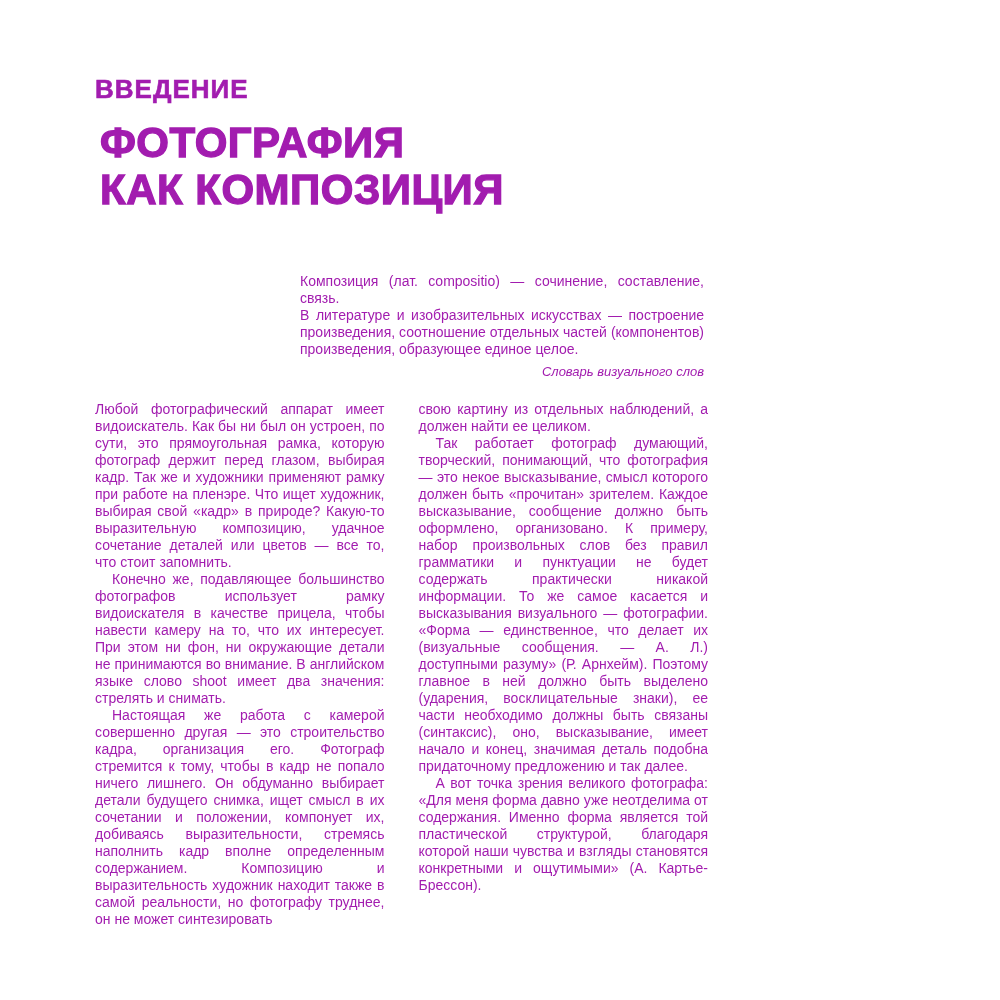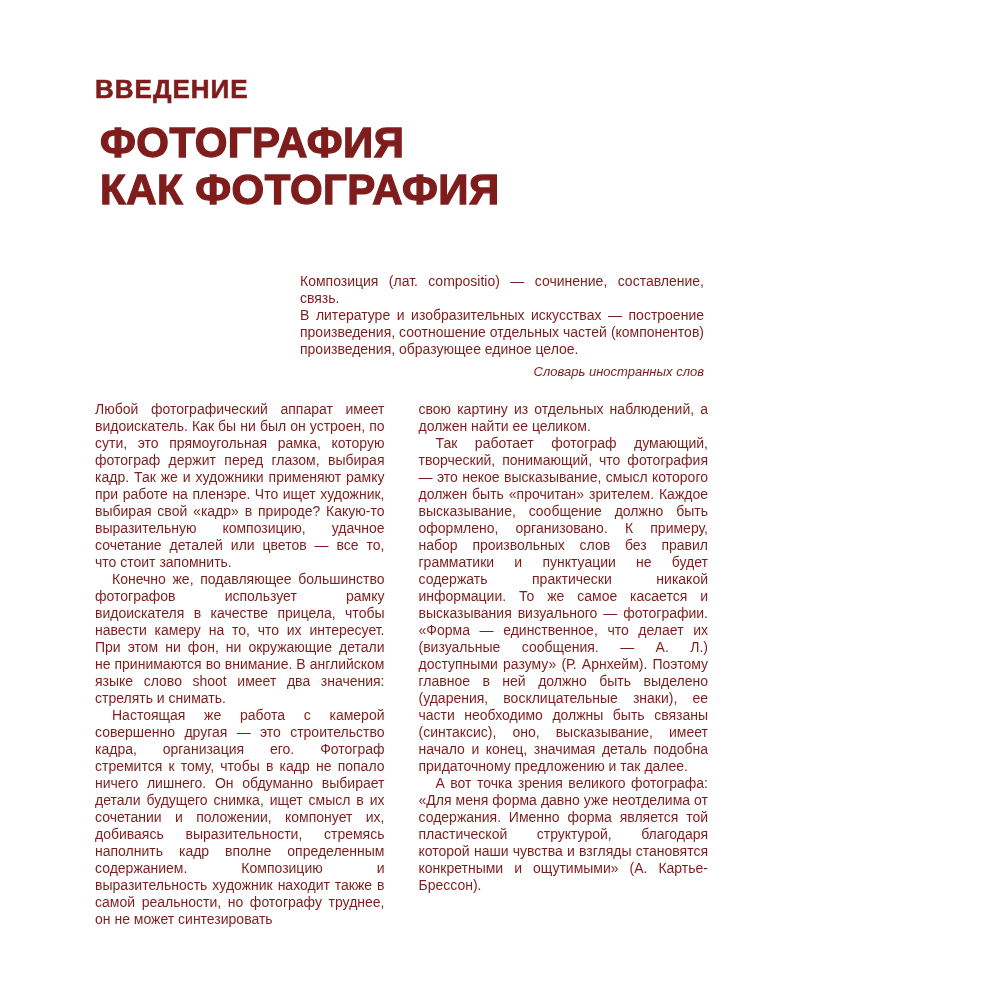--- a/index.html
+++ b/index.html
@@ -3,21 +3,21 @@
 <meta charset="utf-8">
 <style>
   html, body { margin: 0; padding: 0; }
   body { background: #ffffff; }
 
   .page {
     position: relative;
     width: 1000px;
     height: 1000px;
     background: #ffffff;
-    color: #7f1d1d;
+    color: #a21caf;
     font-family: "Liberation Sans", "DejaVu Sans", sans-serif;
     overflow: hidden;
   }
 
   .content {
     position: absolute;
     left: 95px;
     top: 74px;
     width: 613px;
   }
@@ -68,26 +68,26 @@
   .col p.indent { text-indent: 17px; }
 </style>
 </head>
 <body>
 
 <div class="page">
   <div class="content">
 
     <h2 class="section-label">ВВЕДЕНИЕ</h2>
 
-    <h1 class="page-title"><span>ФОТОГРАФИЯ</span><br><span>КАК ФОТОГРАФИЯ</span></h1>
+    <h1 class="page-title"><span>ФОТОГРАФИЯ</span><br><span>КАК КОМПОЗИЦИЯ</span></h1>
 
     <div class="epigraph">
       <p>Композиция (лат. compositio) — сочинение, составление, связь.</p>
       <p>В литературе и изобразительных искусствах — построение произведения, соотношение отдельных частей (компонентов) произведения, образующее единое целое.</p>
-      <div class="attribution">Словарь иностранных слов</div>
+      <div class="attribution">Словарь визуального слов</div>
     </div>
 
     <div class="columns">
       <div class="col">
         <p>Любой фотографический аппарат имеет видоискатель. Как бы ни был он устроен, по сути, это прямоугольная рамка, которую фотограф держит перед глазом, выбирая кадр. Так же и художники применяют рамку при работе на пленэре. Что ищет художник, выбирая свой «кадр» в природе? Какую-то выразительную композицию, удачное сочетание деталей или цветов — все то, что стоит запомнить.</p>
         <p class="indent">Конечно же, подавляющее большинство фотографов использует рамку видоискателя в качестве прицела, чтобы навести камеру на то, что их интересует. При этом ни фон, ни окружающие детали не принимаются во внимание. В английском языке слово shoot имеет два значения: стрелять и снимать.</p>
         <p class="indent">Настоящая же работа с камерой совершенно другая — это строительство кадра, организация его. Фотограф стремится к тому, чтобы в кадр не попало ничего лишнего. Он обдуманно выбирает детали будущего снимка, ищет смысл в их сочетании и положении, компонует их, добиваясь выразительности, стремясь наполнить кадр вполне определенным содержанием. Композицию и выразительность художник находит также в самой реальности, но фотографу труднее, он не может синтезировать</p>
       </div>
       <div class="col">
         <p>свою картину из отдельных наблюдений, а должен найти ее целиком.</p>

